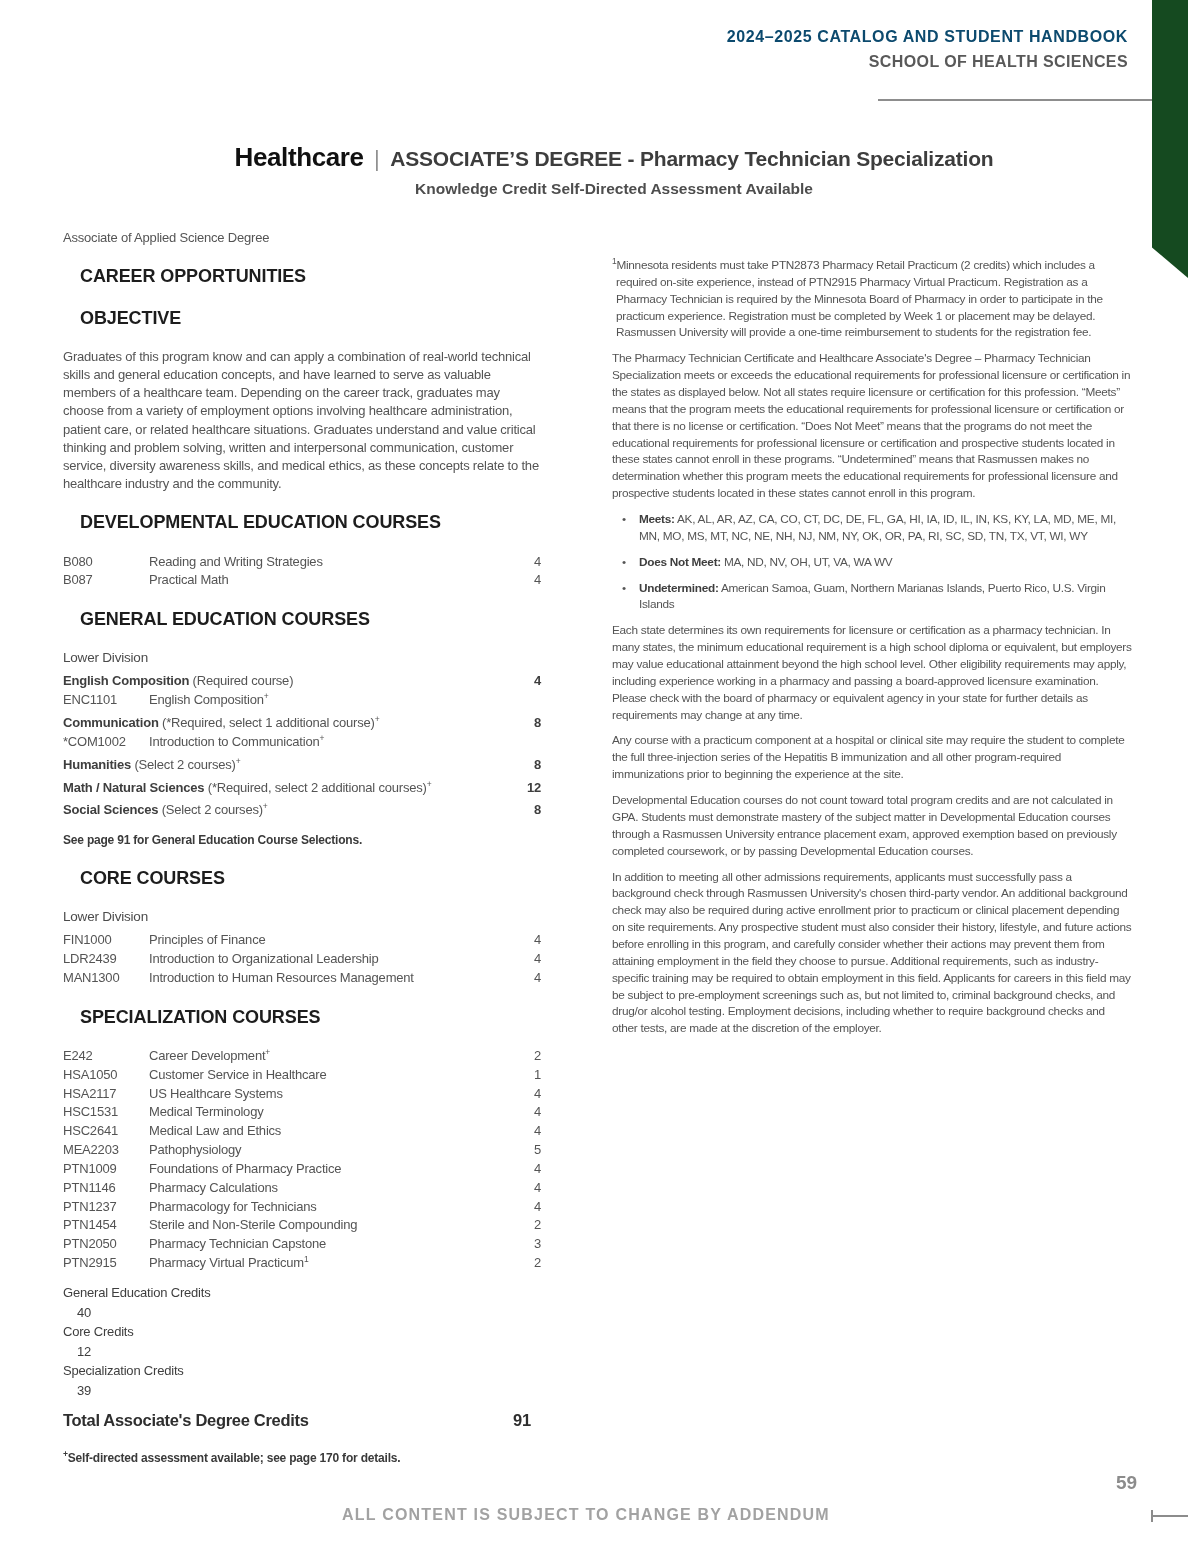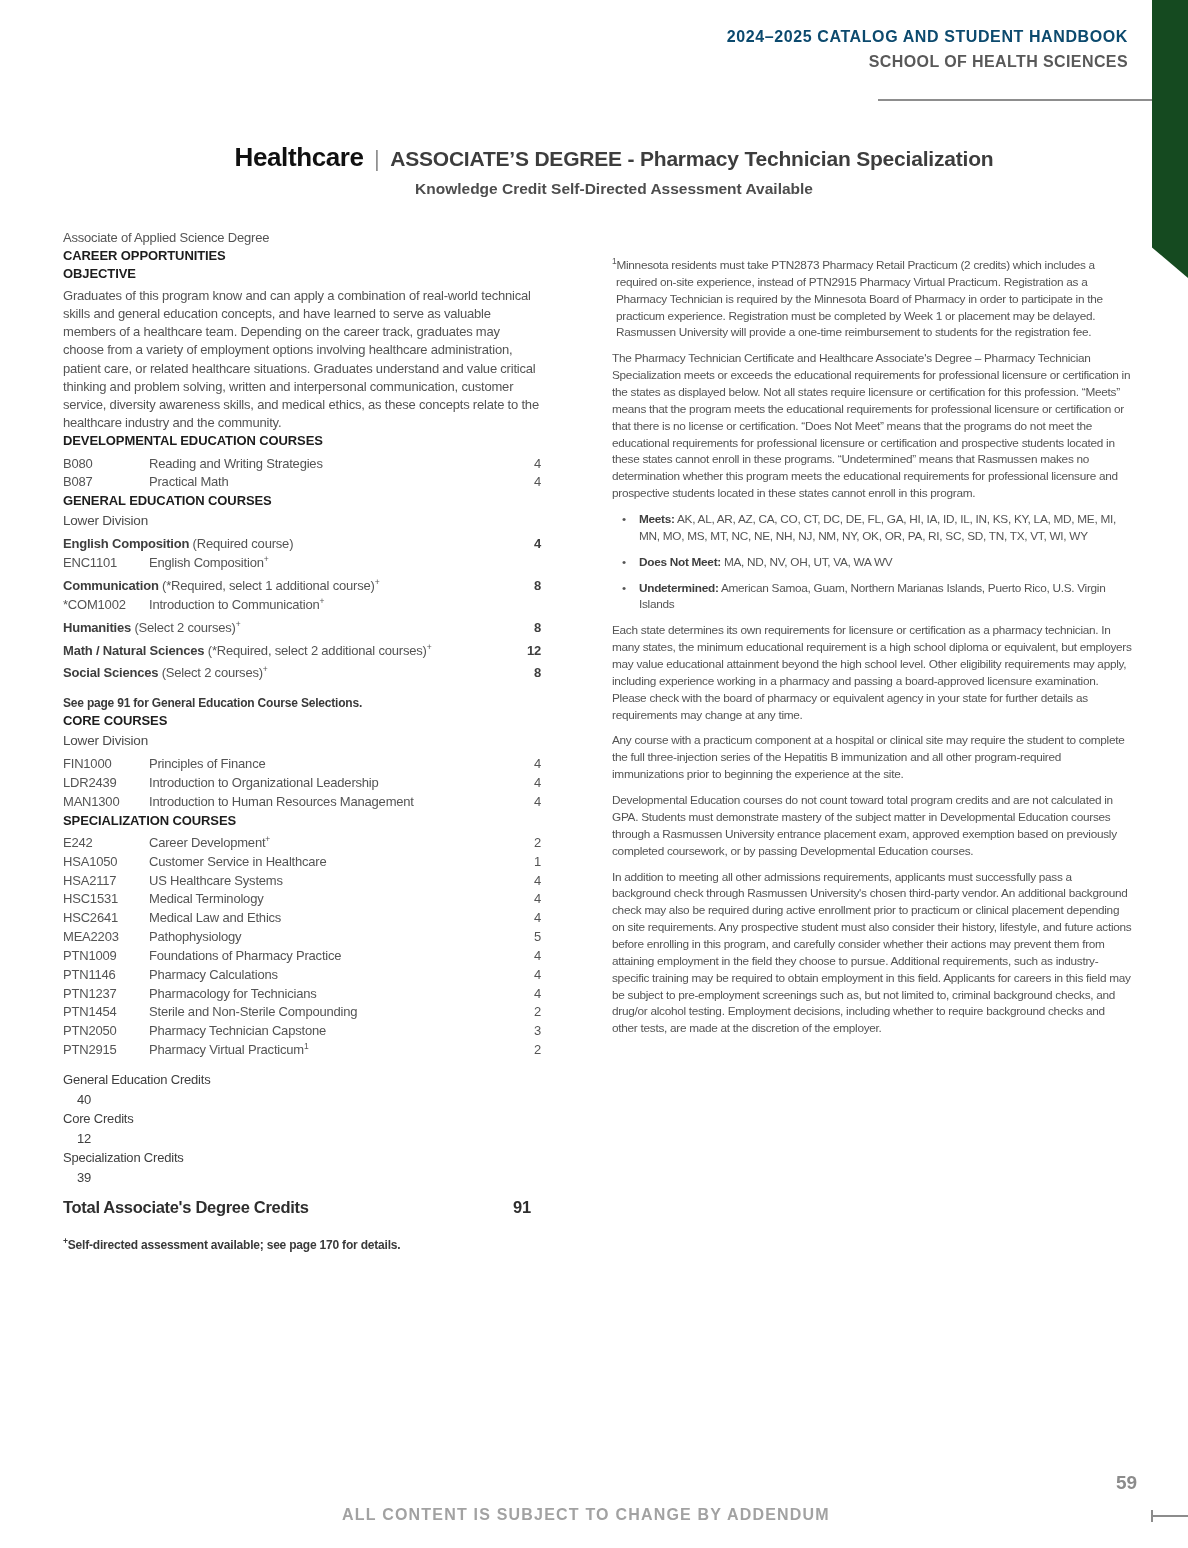--- a/index.html
+++ b/index.html
@@ -23,21 +23,21 @@
   .title .deg{font-size:21px;font-weight:700;color:#3d3d3d;letter-spacing:-.2px;}
   .subtitle{font-size:15.5px;font-weight:700;color:#4d4d4d;margin-top:7px;}
 
   
   .left-col{position:absolute;top:229px;left:63px;width:478px;font-size:13px;
             letter-spacing:-.2px;line-height:1.4;}
   .right-col{position:absolute;top:229px;left:612px;width:520px;font-size:11.8px;
              letter-spacing:-.28px;line-height:1.43;margin-top:28px;}
 
   .intro div{line-height:1.35;}
-  h3.sec{font-size:13px;font-weight:800;color:#1d1d1d;margin:0;letter-spacing:-.1px;}
+  h3.sec{font-size:18px;font-weight:800;color:#1d1d1d;margin:17px;letter-spacing:-.1px;}
   .subhead{font-size:13.5px;color:#4b4b4b;margin-top:2px;}
   .mt4{margin-top:4px;}.mt12{margin-top:12px;}
   .mt14{margin-top:14px;}.mt16{margin-top:16px;}.mt18{margin-top:18px;}
   .mt20{margin-top:20px;}.mt22{margin-top:22px;}
 
   .blist .blt{line-height:1.42;}
   p.obj{margin:4px 0 0 0;}
 
   .rows{margin-top:4px;line-height:1.45;}
   .crow{display:flex;}

